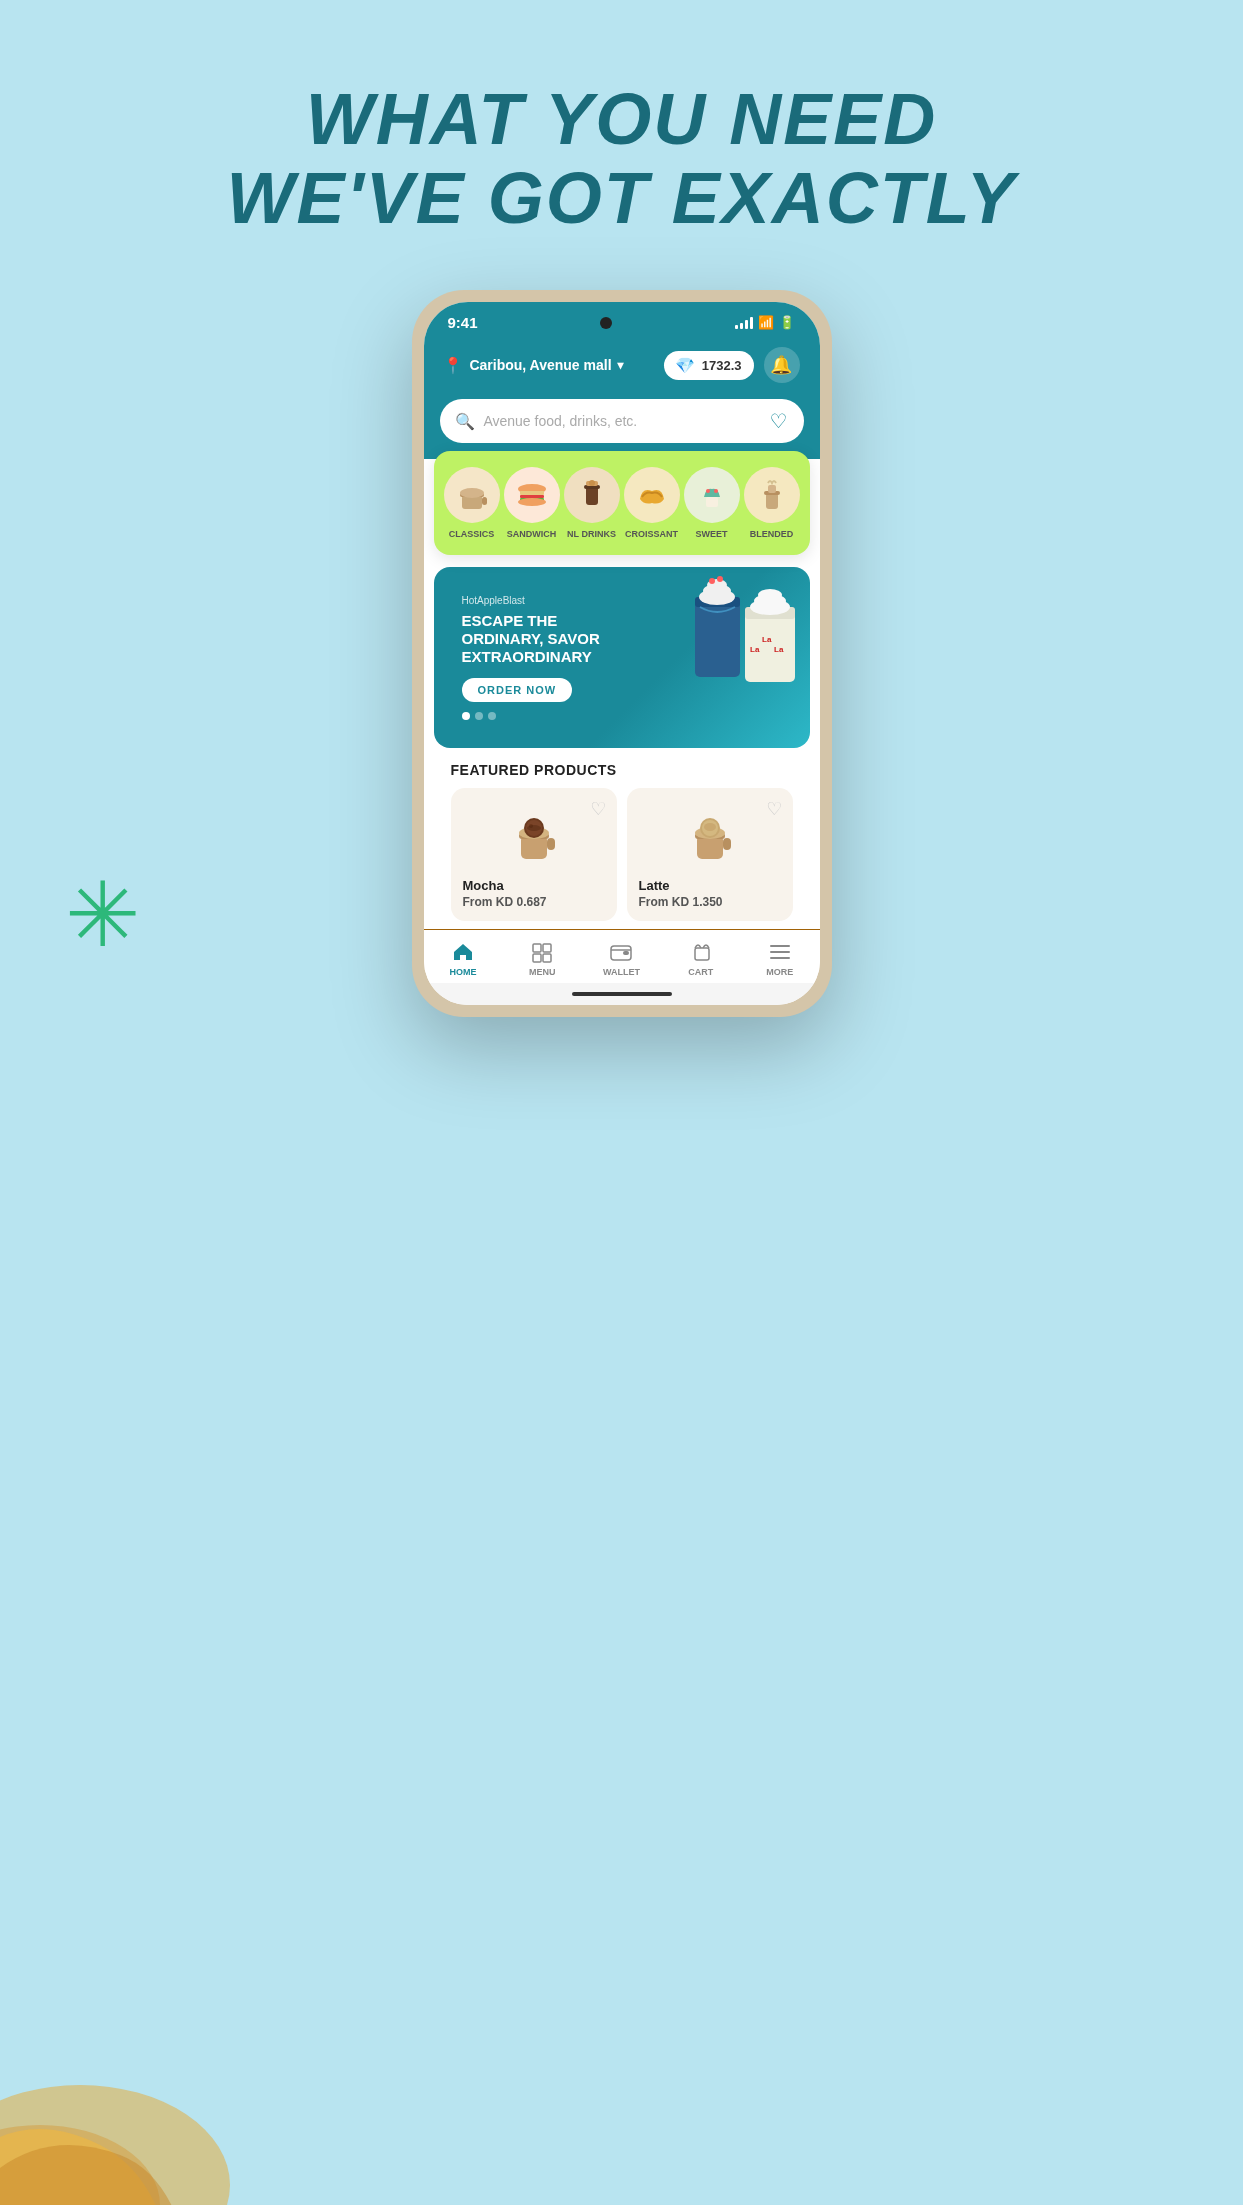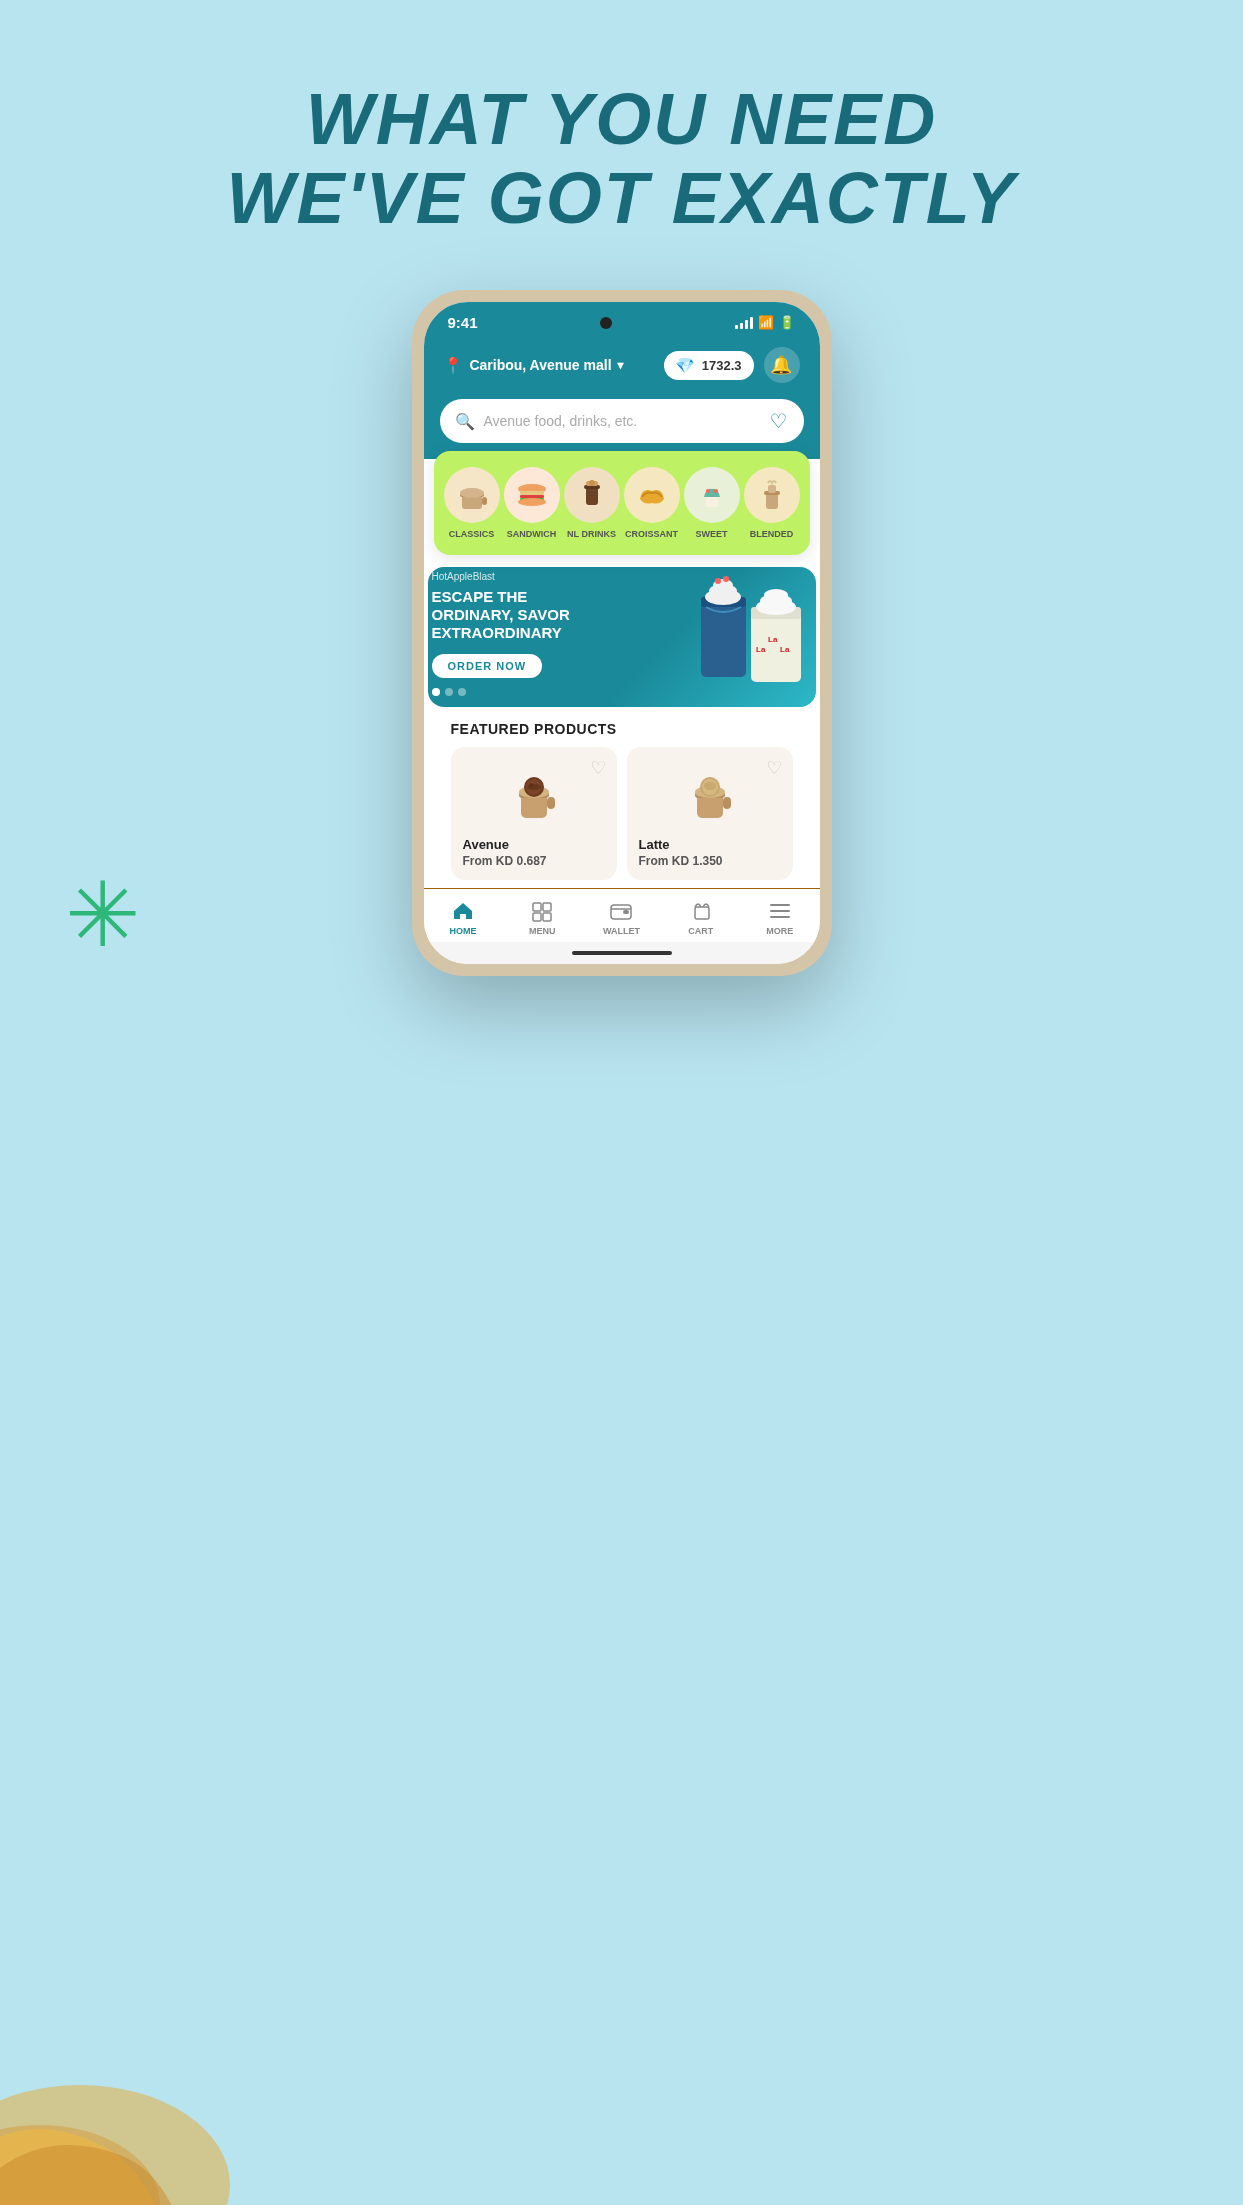--- a/index.html
+++ b/index.html
@@ -227,23 +227,23 @@
       font-size: 9px;
       font-weight: 700;
       color: #555;
       text-transform: uppercase;
       text-align: center;
     }
 
     
     .banner {
       background: linear-gradient(135deg, #1a8a9a 60%, #2db8c8 100%);
-      margin: 12px 4px 0;
+      margin: 12px 10px 0;
       border-radius: 16px;
-      padding: 4px;
+      padding: 28px;
       position: relative;
       overflow: hidden;
       min-height: 140px;
     }
 
     .banner-subtitle {
       color: rgba(255,255,255,0.8);
       font-size: 10px;
       margin-bottom: 6px;
     }
@@ -605,21 +605,21 @@
             <svg width="70" height="70" viewBox="0 0 70 70" style="display:block;margin:0 auto 8px;">
               <rect x="22" y="35" width="26" height="24" rx="5" fill="#c8a070"></rect>
               <rect x="20" y="33" width="30" height="6" rx="3" fill="#b89060"></rect>
               <ellipse cx="35" cy="33" rx="15" ry="6" fill="#d4b480"></ellipse>
               <circle cx="35" cy="28" r="10" fill="#6b3a1f"></circle>
               <circle cx="35" cy="28" r="8" fill="#7a4428"></circle>
               <circle cx="32" cy="26" r="2" fill="#5a2a10" opacity="0.5"></circle>
               <ellipse cx="35" cy="28" rx="7" ry="3" fill="#3a1a08" opacity="0.3"></ellipse>
               <rect x="48" y="38" width="8" height="12" rx="4" fill="#b89060"></rect>
             </svg>
-            <div class="product-name">Avenue</div>
+            <div class="product-name">Mocha</div>
             <div class="product-price">From KD 0.687</div>
           </div>
 
           <div class="product-card">
             <span class="product-heart">♡</span>
             <svg width="70" height="70" viewBox="0 0 70 70" style="display:block;margin:0 auto 8px;">
               <rect x="22" y="35" width="26" height="24" rx="5" fill="#c8a070"></rect>
               <rect x="20" y="33" width="30" height="6" rx="3" fill="#b89060"></rect>
               <ellipse cx="35" cy="33" rx="15" ry="6" fill="#d4b480"></ellipse>
               <circle cx="35" cy="28" r="10" fill="#c8a870"></circle>

